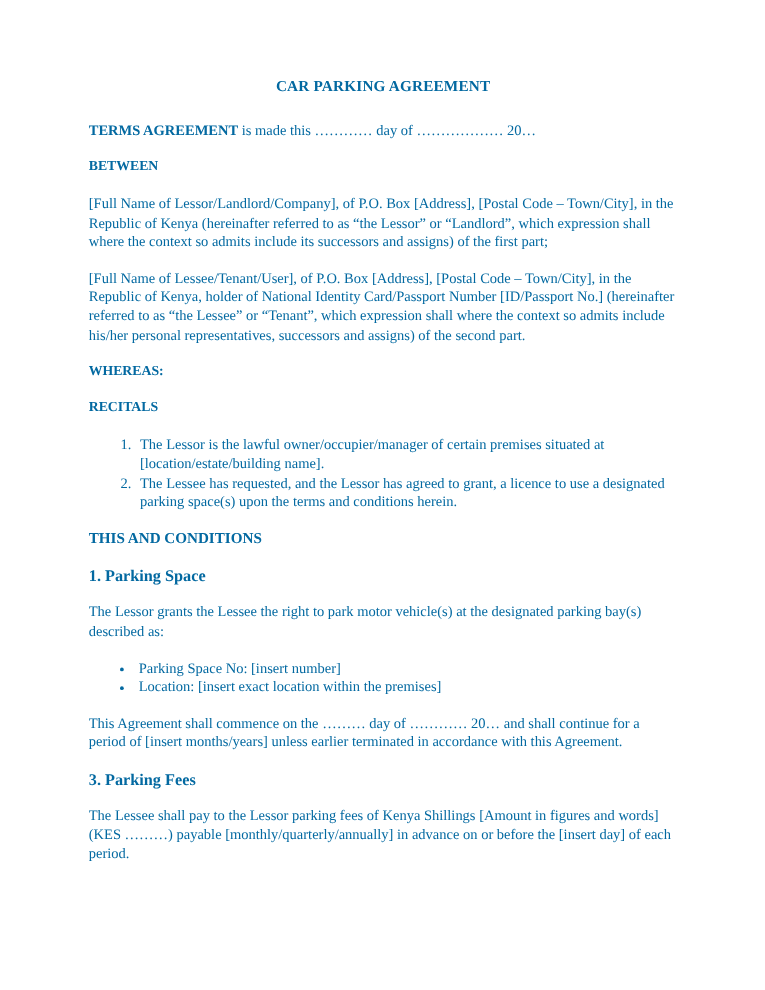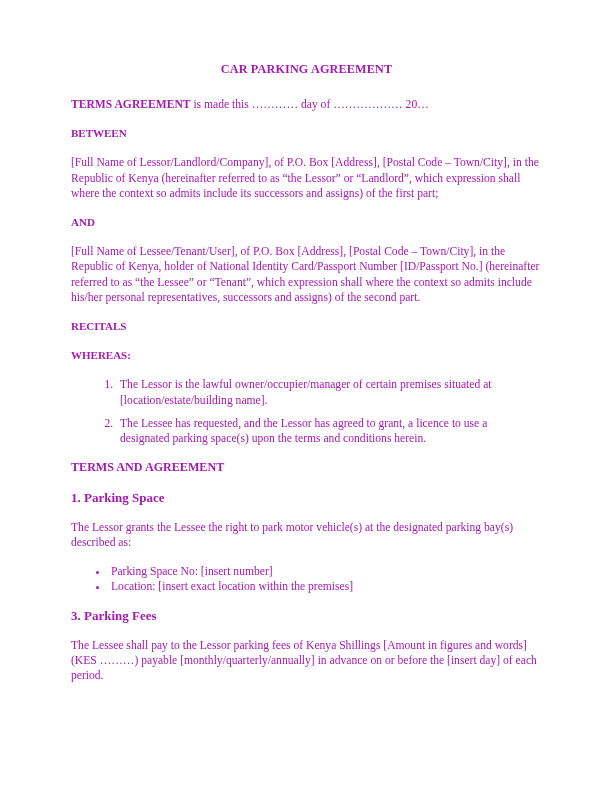--- a/index.html
+++ b/index.html
@@ -8,21 +8,21 @@
     background: #ffffff;
   }
   .page {
     position: relative;
     width: 560px;
     height: 792px;
     background: #ffffff;
     overflow: hidden;
     box-sizing: border-box;
     font-family: "Liberation Serif", "DejaVu Serif", serif;
-    color: #a21caf;
+    color: #0369a1;
   }
   .content {
     position: absolute;
     left: 71px;
     top: 62px;
     width: 471px;
   }
   .doc-title {
     text-align: center;
     font-weight: bold;
@@ -59,21 +59,21 @@
     margin: 0 0 14px 0;
   }
   ol.numlist {
     margin: 0 0 14px 0;
     padding: 0 0 0 37px;
     font-size: 11.6px;
     line-height: 15.2px;
   }
   ol.numlist li {
     padding-left: 4px;
-    margin: 8px;
+    margin: 0;
   }
   ul.bullist {
     margin: 0 0 14px 0;
     padding: 0 0 0 38px;
     font-size: 11.6px;
     line-height: 15.2px;
     list-style-type: disc;
   }
   ul.bullist li {
     padding-left: 2px;
@@ -87,40 +87,40 @@
   <div class="content">
 
     <div class="doc-title">CAR PARKING AGREEMENT</div>
 
     <p class="para"><span class="b">TERMS AGREEMENT</span><span> is made this ………… day of ……………… 20…</span></p>
 
     <div class="heading-block">BETWEEN</div>
 
     <p class="para">[Full Name of Lessor/Landlord/Company], of P.O. Box [Address], [Postal Code – Town/City], in the Republic of Kenya (hereinafter referred to as “the Lessor” or “Landlord”, which expression shall where the context so admits include its successors and assigns) of the first part;</p>
 
-    <div class="heading-block">AND</div>
 
     <p class="para">[Full Name of Lessee/Tenant/User], of P.O. Box [Address], [Postal Code – Town/City], in the Republic of Kenya, holder of National Identity Card/Passport Number [ID/Passport No.] (hereinafter referred to as “the Lessee” or “Tenant”, which expression shall where the context so admits include his/her personal representatives, successors and assigns) of the second part.</p>
 
+    <div class="heading-block">WHEREAS:</div>
+
     <div class="heading-block">RECITALS</div>
-
-    <div class="heading-block">WHEREAS:</div>
 
     <ol class="numlist">
       <li>The Lessor is the lawful owner/occupier/manager of certain premises situated at [location/estate/building name].</li>
       <li>The Lessee has requested, and the Lessor has agreed to grant, a licence to use a designated parking space(s) upon the terms and conditions herein.</li>
     </ol>
 
-    <div class="heading-major">TERMS AND AGREEMENT</div>
+    <div class="heading-major">THIS AND CONDITIONS</div>
 
     <div class="heading-sub">1. Parking Space</div>
     <p class="para">The Lessor grants the Lessee the right to park motor vehicle(s) at the designated parking bay(s) described as:</p>
     <ul class="bullist">
       <li>Parking Space No: [insert number]</li>
       <li>Location: [insert exact location within the premises]</li>
     </ul>
 
+    <p class="para">This Agreement shall commence on the ……… day of ………… 20… and shall continue for a period of [insert months/years] unless earlier terminated in accordance with this Agreement.</p>
 
     <div class="heading-sub">3. Parking Fees</div>
     <p class="para">The Lessee shall pay to the Lessor parking fees of Kenya Shillings [Amount in figures and words] (KES ………) payable [monthly/quarterly/annually] in advance on or before the [insert day] of each period.</p>
 
   </div>
 </div>
 
 </body></html>

